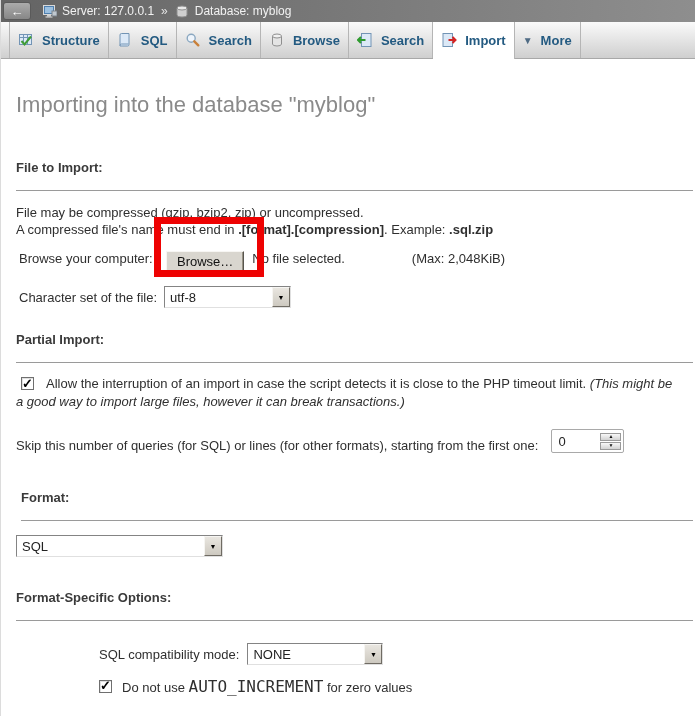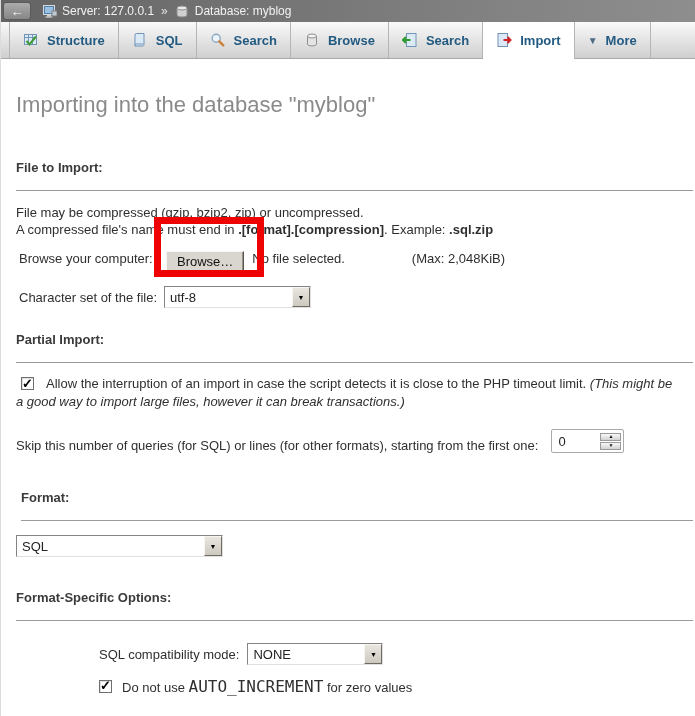--- a/index.html
+++ b/index.html
@@ -13,21 +13,21 @@
     font-size:12px; padding-left:2px; }
   .nav-back { width:28px; height:18px; display:flex; align-items:center; justify-content:center;
     background:linear-gradient(#ababab,#878787); border:1px solid #5a5a5a; border-radius:3px;
     color:#fff; font-size:13px; line-height:1; margin-right:6px; cursor:pointer; }
   .crumb-ic { display:inline-flex; width:15px; height:15px; align-items:center; justify-content:center; }
   .crumb-sep { margin:0 2px; color:#e5e5e5; }
 
   
   .tabbar { display:flex; height:37px; background:linear-gradient(#fafafa,#cfcfcf);
     border-bottom:1px solid #a8a8a8; }
-  .tab { display:flex; align-items:center; gap:8px; padding:0 13px;
+  .tab { display:flex; align-items:center; gap:8px; padding:0 8px;
     border-right:1px solid #b5b5b5; font-size:13px; font-weight:bold; color:#235a81; cursor:pointer; }
   .tab:first-child { margin-left:8px; border-left:1px solid #b5b5b5; }
   .tab.active { background:#fff; margin-bottom:-1px; padding-bottom:1px; }
   .tab .tic { display:inline-flex; width:16px; height:16px; }
   .more-tri { font-size:10px; color:#4f6b84; }
 
   
   .title { font-size:22px; font-weight:normal; color:#8a8a8a; margin:33px 0 0 15px; }
   .sect { font-size:13px; font-weight:bold; color:#3a3a3a;
     border-bottom:1px solid #9a9a9a; padding-bottom:15px; margin-left:15px; margin-right:2px; }
@@ -71,21 +71,21 @@
 
   .allow-para { margin:12px 18px 0 15px; font-size:13px; line-height:17.5px; color:#2f2f2f; }
   .allow-para .cb { vertical-align:-2px; margin:0 12px 0 5px; }
   .it { font-style:italic; }
 
   .skip-row { margin:19px 0 4px 15px; display:flex; align-items:flex-end; font-size:13px; color:#2f2f2f; }
   .skip-row .spinbox { margin-left:13px; }
 
   .format-row { margin:14px 0 0 15px; }
   .fmt-select { width:207px; }
-  .charset-select { width:147px; }
+  .charset-select { width:127px; }
   .compat-select { width:136px; }
 
   .compat-row { margin:22px 0 0 98px; display:flex; align-items:center; font-size:13px; color:#2f2f2f; }
   .compat-row .lbl { margin-right:8px; }
   .zero-row { margin:12px 0 0 98px; display:flex; align-items:center; font-size:13px; color:#2f2f2f; }
   .zero-row .cb { margin-right:10px; }
   .mono { font-family:"DejaVu Sans Mono", monospace; font-size:16px; }
 
   .go-btn { margin:34px 0 0 30px; width:50px; height:27px; border-radius:12px;
     border:1px solid #9a9a9a; background:linear-gradient(#fefefe,#dadada);

